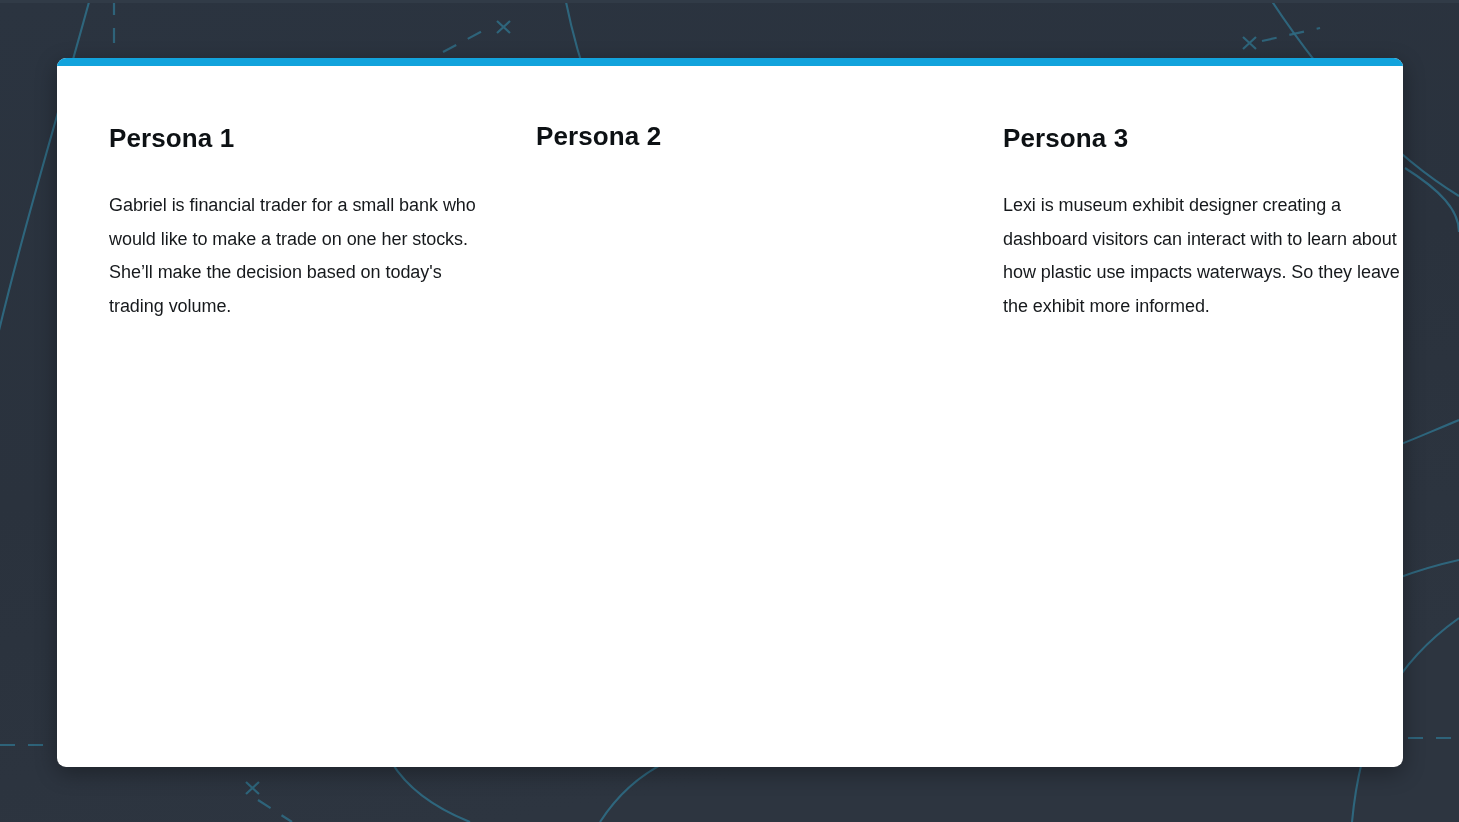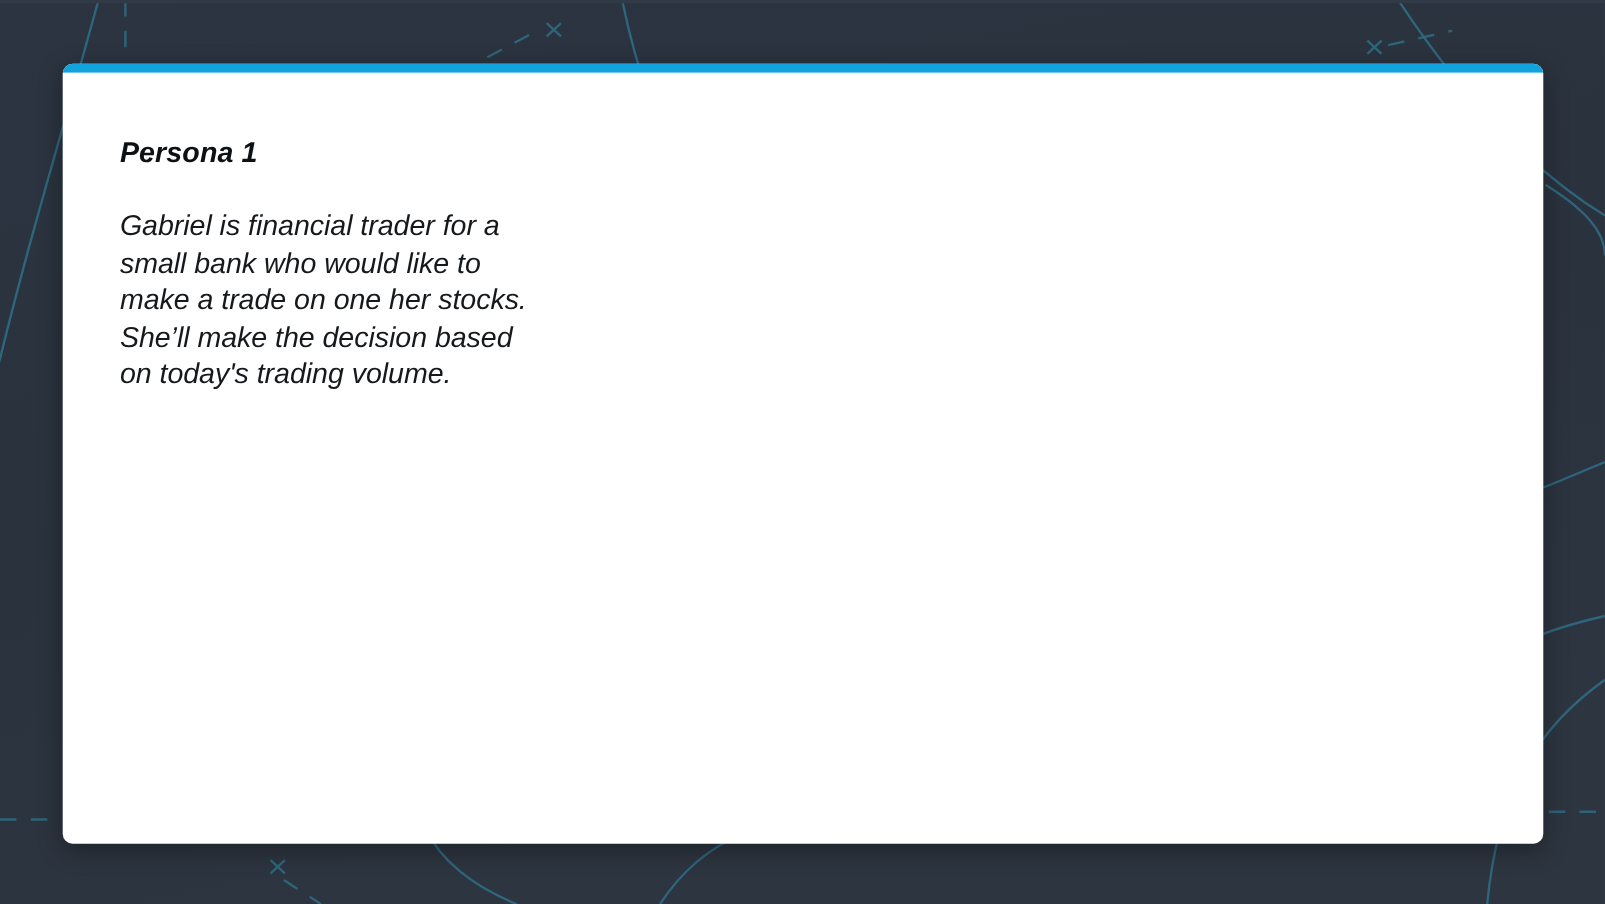--- a/index.html
+++ b/index.html
@@ -55,21 +55,20 @@
     position: absolute;
     top: 8px;
     left: 0;
     width: 100%;
     display: flex;
     flex-direction: row;
     align-items: flex-start;
   }
   .persona-col {
     box-sizing: border-box;
-    font-style: italic;
   }
   .persona-col.col-1 {
     padding-left: 52px;
     width: 426px;
   }
   .persona-col.col-2 {
     padding-left: 53px;
     width: 472px;
     margin-top: -2px;
   }
@@ -83,21 +82,21 @@
     padding-top: 57px;
     font-size: 26px;
     font-weight: bold;
     line-height: 30px;
     color: #0d1114;
     letter-spacing: 0.1px;
   }
   .persona-body {
     margin: 0;
     padding-top: 36px;
-    font-size: 26px;
+    font-size: 18px;
     font-weight: normal;
     line-height: 33.5px;
     color: #16191c;
     letter-spacing: -0.05px;
   }
 </style>
 </head>
 <body>
 
 <svg id="bg-decor" viewBox="0 0 1459 822" preserveAspectRatio="none" aria-hidden="true">
@@ -159,17 +158,22 @@
   <div id="card-accent-bar"></div>
 
   <div id="persona-columns">
 
     <div class="persona-col col-1">
       <h2 class="persona-title">Persona 1</h2>
       <p class="persona-body">Gabriel is financial trader for a small bank who would like to make a trade on one her stocks. She’ll make the decision based on today's trading volume.</p>
     </div>
 
     <div class="persona-col col-2">
+      <h2 class="persona-title">Persona 2</h2>
     </div>
 
+    <div class="persona-col col-3">
+      <h2 class="persona-title">Persona 3</h2>
+      <p class="persona-body">Lexi is museum exhibit designer creating a dashboard visitors can interact with to learn about how plastic use impacts waterways. So they leave the exhibit more informed.</p>
+    </div>
 
   </div>
 </div>
 
 </body></html>

